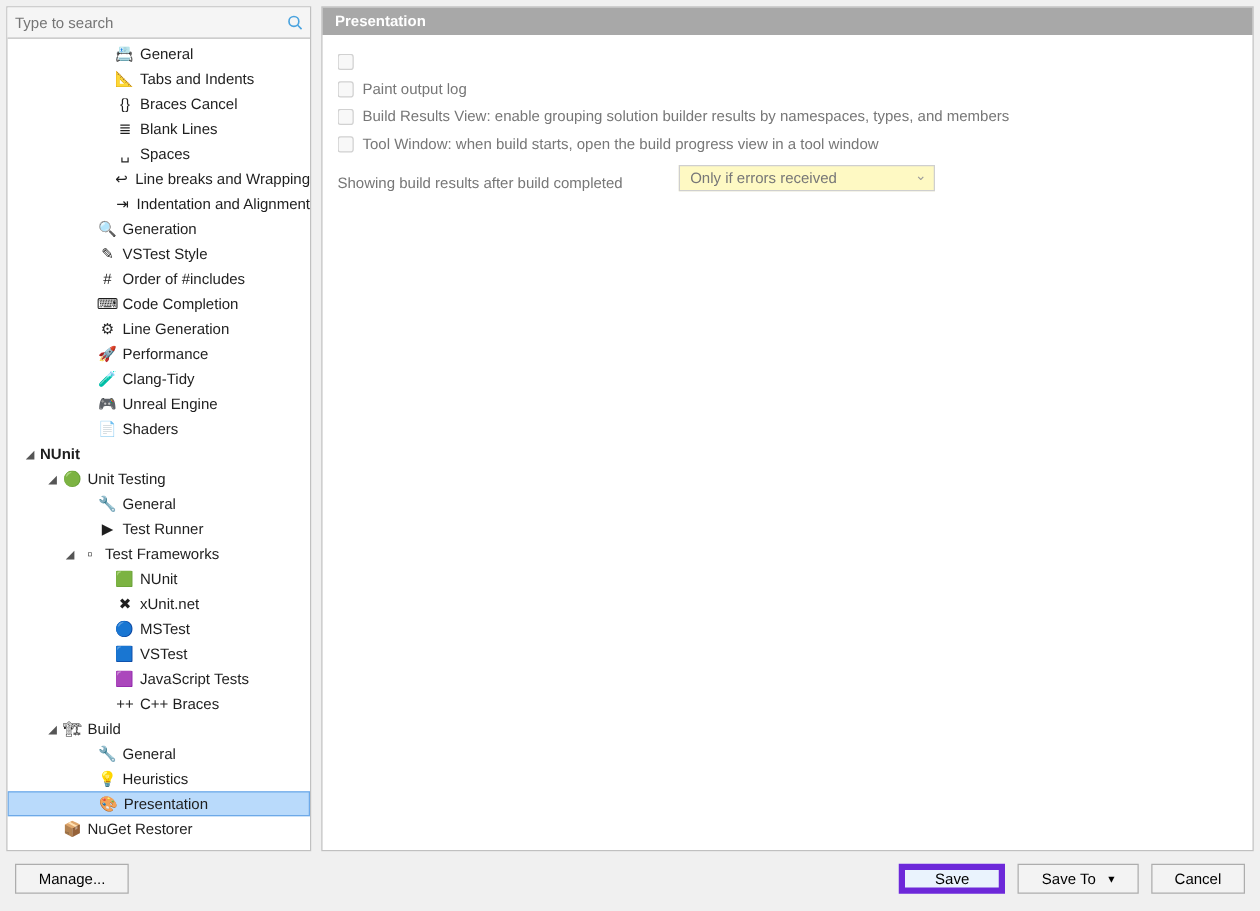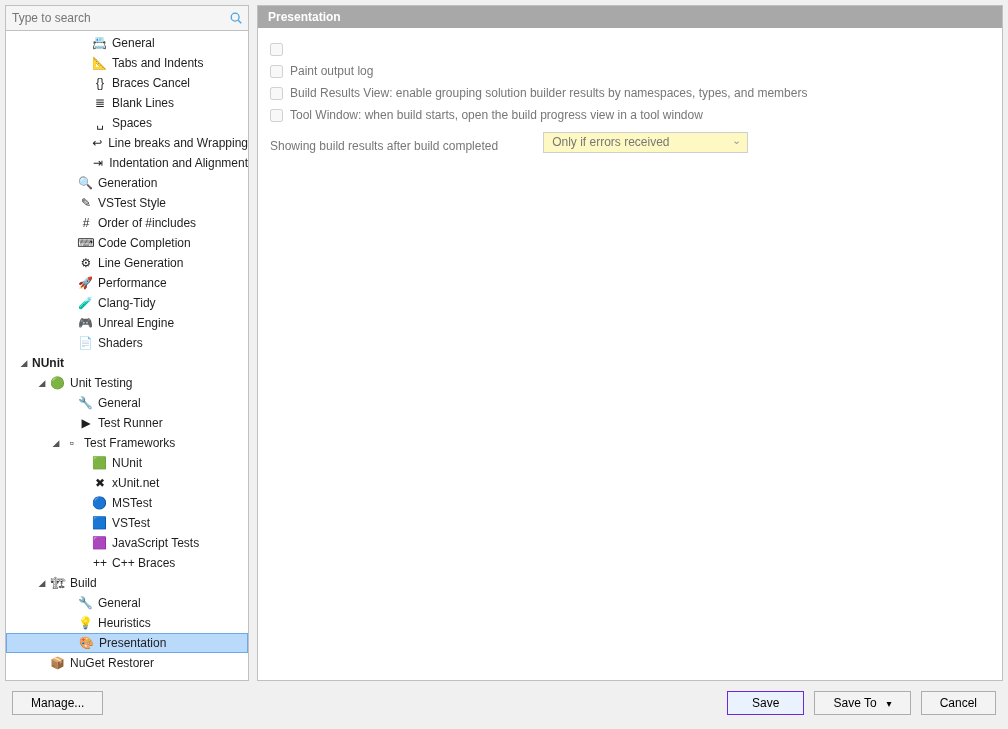--- a/index.html
+++ b/index.html
@@ -151,21 +151,21 @@
   background: #f3f3f3;
   border: 1px solid #adadad;
   padding: 4px 18px;
   font-size: 12px;
   height: 24px;
   display: inline-flex;
   align-items: center;
   justify-content: center;
   cursor: pointer;
 }
-.btn.primary { border: 1px solid #6d28d9; background: #eaf3fd; padding: 4px 24px; }
+.btn.primary { border: 5px solid #6d28d9; background: #eaf3fd; padding: 4px 24px; }
 .btn.dd::after { content: "▾"; margin-left: 10px; font-size: 10px; }
 </style>
 </head>
 <body>
 
 <div class="main-area">
   <div class="sidebar">
     <div class="search-row">
       <input type="text" placeholder="Type to search" style="">
       <span class="sicon">

